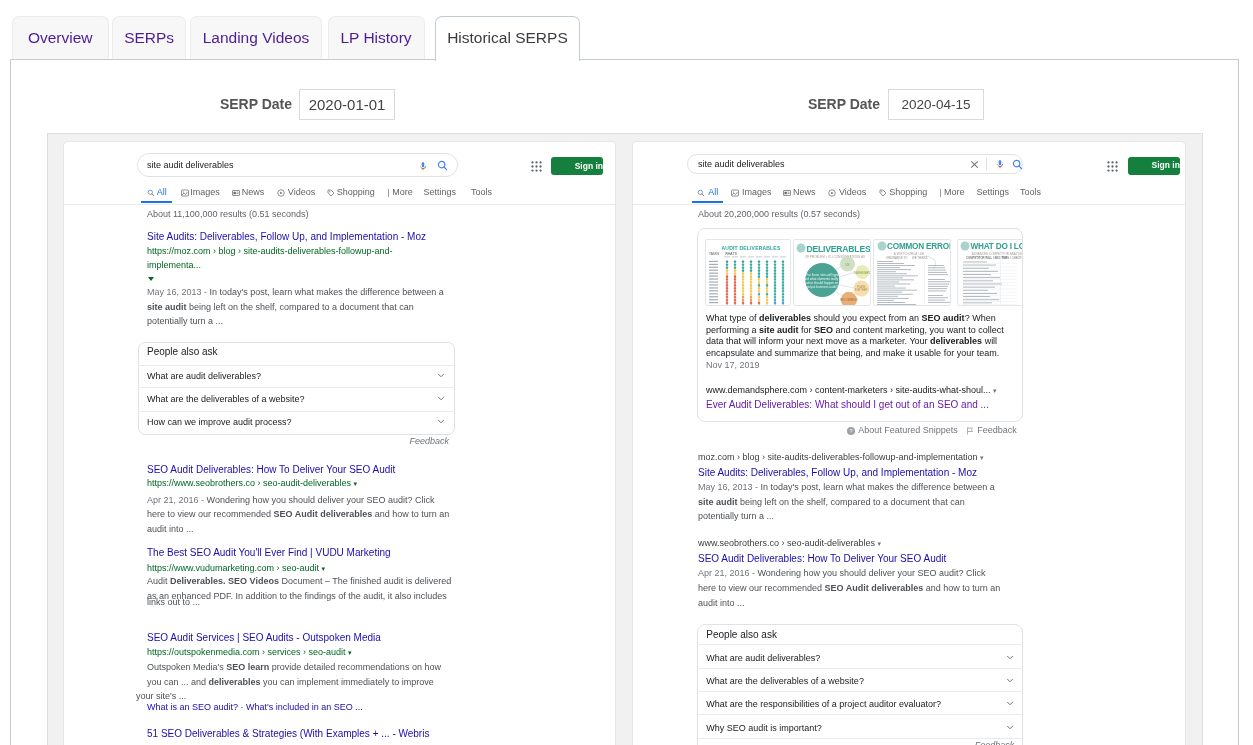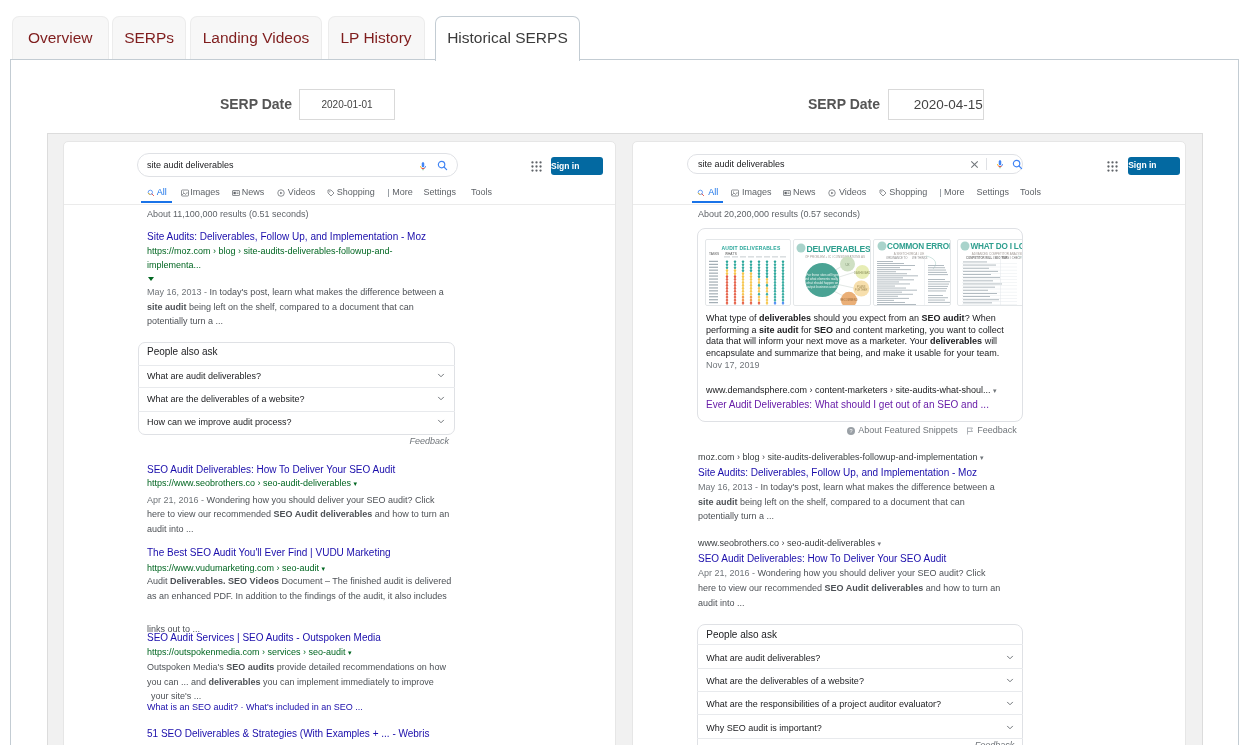--- a/index.html
+++ b/index.html
@@ -1,45 +1,45 @@
 <!DOCTYPE html>
 <html><head><meta charset="utf-8"><style>
 *{margin:0;padding:0;box-sizing:border-box}
 html,body{width:1253px;height:745px;overflow:hidden;background:#fff;font-family:"Liberation Sans",sans-serif}
 .ab{position:absolute}
 .nw{white-space:nowrap}
 svg{display:block}
-.tab{position:absolute;top:16px;height:43px;background:#f7f7f7;border:1px solid #ececec;border-bottom:none;border-radius:7px 7px 0 0;color:#7f1d1d;font-size:15.5px;text-align:center;line-height:41px}
+.tab{position:absolute;top:16px;height:43px;background:#f7f7f7;border:1px solid #ececec;border-bottom:none;border-radius:7px 7px 0 0;color:#4c1d95;font-size:15.5px;text-align:center;line-height:41px}
 .tab.active{background:#fff;border:1px solid #c3ccd3;border-bottom:none;color:#3b3b3b;height:45px;z-index:3}
 .serpbox{position:absolute;top:141px;width:553px;height:620px;background:#fff;border:1px solid #e6e6e6;border-radius:5px;overflow:hidden}
 .pill{position:absolute;border:1px solid #dfe1e5;border-radius:13px;background:#fff}
-.signin{position:absolute;background:#0369a1;color:#fff;font-size:8.5px;font-weight:bold;text-align:left;border-radius:3px}
+.signin{position:absolute;background:#15803d;color:#fff;font-size:8.5px;font-weight:bold;text-align:right;border-radius:3px}
 .st{position:absolute;font-size:9px;color:#5f6368;white-space:nowrap}
 .t{position:absolute;font-size:10px;color:#1a0dab;white-space:nowrap}
 .u{position:absolute;font-size:9px;color:#006621;white-space:nowrap}
 .ud{position:absolute;font-size:9px;color:#3c4043;white-space:nowrap}
 .s{position:absolute;font-size:9px;color:#4d5156;white-space:nowrap}
 .q{position:absolute;font-size:9px;color:#202124;white-space:nowrap}
 .gy{color:#70757a}
 .paa{position:absolute;border:1px solid #dfe1e5;border-radius:7px;background:#fff}
 .fb{position:absolute;font-size:9px;font-style:italic;color:#70757a}
 .thumb{position:absolute;border:1px solid #e4e7e9;border-radius:2px;background:#fff;overflow:hidden}
 .stab{position:absolute;font-size:9px;color:#5f6368;white-space:nowrap}
 </style></head><body>
 <div class="tab" style="left:12px;width:96.5px">Overview</div>
 <div class="tab" style="left:112.4px;width:73.5px">SERPs</div>
 <div class="tab" style="left:189.6px;width:132.8px">Landing Videos</div>
 <div class="tab" style="left:327.5px;width:97px">LP History</div>
 <div class="tab active" style="left:435.3px;width:144.3px">Historical SERPS</div>
 <div class="ab" style="left:9.5px;top:59px;width:1229px;height:700px;border:1px solid #c3ccd3;background:#fff;z-index:1"></div>
 <div class="ab" style="z-index:2;left:0;top:0;width:1253px;height:745px">
     <div class="ab nw" style="left:162px;top:96px;width:130px;text-align:right;font-size:14px;line-height:16px;font-weight:bold;color:#555">SERP Date</div>
-    <div class="ab" style="left:299.3px;top:89px;width:95.5px;height:30.5px;border:1px solid #d9d9d9;background:#fff;font-size:10px;color:#444;text-align:center;line-height:29px">2020-01-01</div>
+    <div class="ab" style="left:299.3px;top:89px;width:95.5px;height:30.5px;border:1px solid #d9d9d9;background:#fff;font-size:15px;color:#444;text-align:center;line-height:29px">2020-01-01</div>
     <div class="ab nw" style="left:750px;top:96px;width:130px;text-align:right;font-size:14px;line-height:16px;font-weight:bold;color:#555">SERP Date</div>
-    <div class="ab" style="left:888.2px;top:89px;width:95.5px;height:30.5px;border:1px solid #d9d9d9;background:#fff;font-size:13.5px;color:#444;text-align:right;line-height:29px">2020-04-15</div>
+    <div class="ab" style="left:888.2px;top:89px;width:95.5px;height:30.5px;border:1px solid #d9d9d9;background:#fff;font-size:13.5px;color:#444;text-align:center;line-height:29px">2020-04-15</div>
     <div class="ab" style="left:46.5px;top:133px;width:1156px;height:612px;background:#f1f1f1;border:1px solid #dcdcdc;border-bottom:none"></div>
     <div class="serpbox" style="left:63px">
       <div class="pill" style="left:73px;top:11px;width:321px;height:24px"></div>
       <div class="ab nw" style="left:83px;top:11px;line-height:24px;font-size:9px;color:#202124">site audit deliverables</div>
       <div class="ab" style="left:354px;top:17px">
         <svg width="10" height="14" viewBox="0 0 24 24">
           <path fill="#4285f4" d="M12 15c1.66 0 3-1.31 3-2.97V5.97C15 4.31 13.66 3 12 3S9 4.31 9 5.97v6.06C9 13.69 10.34 15 12 15z"></path>
           <path fill="#34a853" d="M11 18.08H13V22H11z"></path>
           <path fill="#fbbc04" d="M7.05 16.87c-1.27-1.33-2.05-2.83-2.05-4.87h2c0 1.45.56 2.42 1.47 3.38v.32l-1.15 1.18z"></path>
           <path fill="#ea4335" d="M12 16.93a4.97 4.97 0 0 1-3.54-1.55l-1.41 1.49C8.44 18.26 10.21 19 12 19s3.56-.74 4.95-2.13l-1.41-1.49A4.97 4.97 0 0 1 12 16.93z"></path>
@@ -145,26 +145,26 @@
       <div class="fb" style="left:285px;top:294px;width:100px;text-align:right">Feedback</div>
       <div class="t" style="left:83px;top:321.7px">SEO Audit Deliverables: How To Deliver Your SEO Audit</div>
       <div class="u" style="left:83px;top:335.9px">https://www.seobrothers.co › seo-audit-deliverables <span style="font-size:7px">▾</span></div>
       <div class="s" style="left:83px;top:353px"><span class="gy">Apr 21, 2016 - </span>Wondering how you should deliver your SEO audit? Click</div>
       <div class="s" style="left:83px;top:367.1px">here to view our recommended <b>SEO Audit deliverables</b> and how to turn an</div>
       <div class="s" style="left:83px;top:381.5px">audit into ...</div>
       <div class="t" style="left:83px;top:404.6px">The Best SEO Audit You'll Ever Find | VUDU Marketing</div>
       <div class="u" style="left:83px;top:420.8px">https://www.vudumarketing.com › seo-audit <span style="font-size:7px">▾</span></div>
       <div class="s" style="left:83px;top:434.4px">Audit <b>Deliverables. SEO Videos</b> Document – The finished audit is delivered</div>
       <div class="s" style="left:83px;top:448.5px">as an enhanced PDF. In addition to the findings of the audit, it also includes</div>
-      <div class="s" style="left:83px;top:482px">links out to ...</div>
+      <div class="s" style="left:83px;top:455px">links out to ...</div>
       <div class="t" style="left:83px;top:490.4px">SEO Audit Services | SEO Audits - Outspoken Media</div>
       <div class="u" style="left:83px;top:505.3px">https://outspokenmedia.com › services › seo-audit <span style="font-size:7px">▾</span></div>
-      <div class="s" style="left:83px;top:520.2px">Outspoken Media's <b>SEO audits</b> provide detailed recommendations on how</div>
+      <div class="s" style="left:83px;top:520.2px">Outspoken Media's <b>SEO learn</b> provide detailed recommendations on how</div>
       <div class="s" style="left:83px;top:534.6px">you can ... and <b>deliverables</b> you can implement immediately to improve</div>
-      <div class="s" style="left:87px;top:548.7px">your site's ...</div>
+      <div class="s" style="left:72px;top:548.7px">your site's ...</div>
       <div class="ab nw" style="left:83px;top:559.5px;font-size:9px;color:#1a0dab">What is an SEO audit? · What's included in an SEO ...</div>
       <div class="t" style="left:83px;top:586.3px">51 SEO Deliverables &amp; Strategies (With Examples + ... - Webris</div>
     </div>
     <div class="serpbox" style="left:632.3px;width:553.9px">
       <div class="pill" style="left:54px;top:12px;width:335.6px;height:20px;border-radius:11px"></div>
       <div class="ab nw" style="left:64.7px;top:12px;line-height:20px;font-size:9px;color:#202124">site audit deliverables</div>
       <div class="ab" style="left:336.5px;top:17.5px">
         <svg width="9" height="9" viewBox="0 0 14 14">
           <path d="M2 2 L12 12 M12 2 L2 12" stroke="#70757a" stroke-width="1.6"></path>
         </svg>

